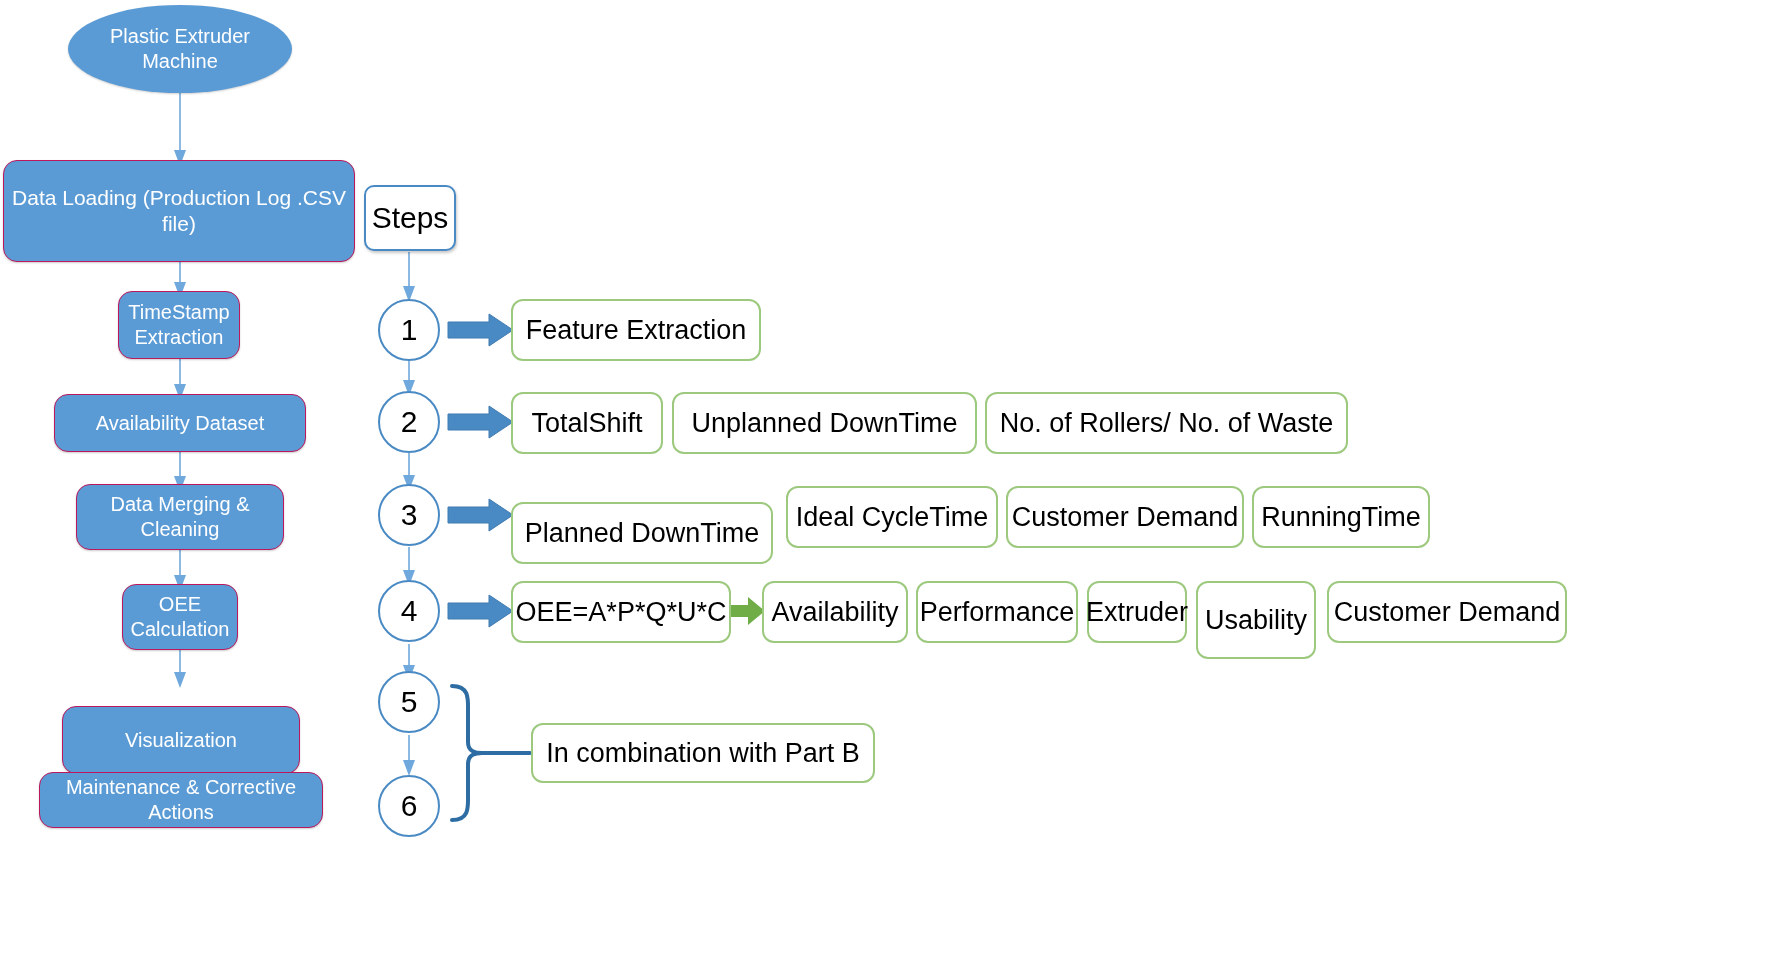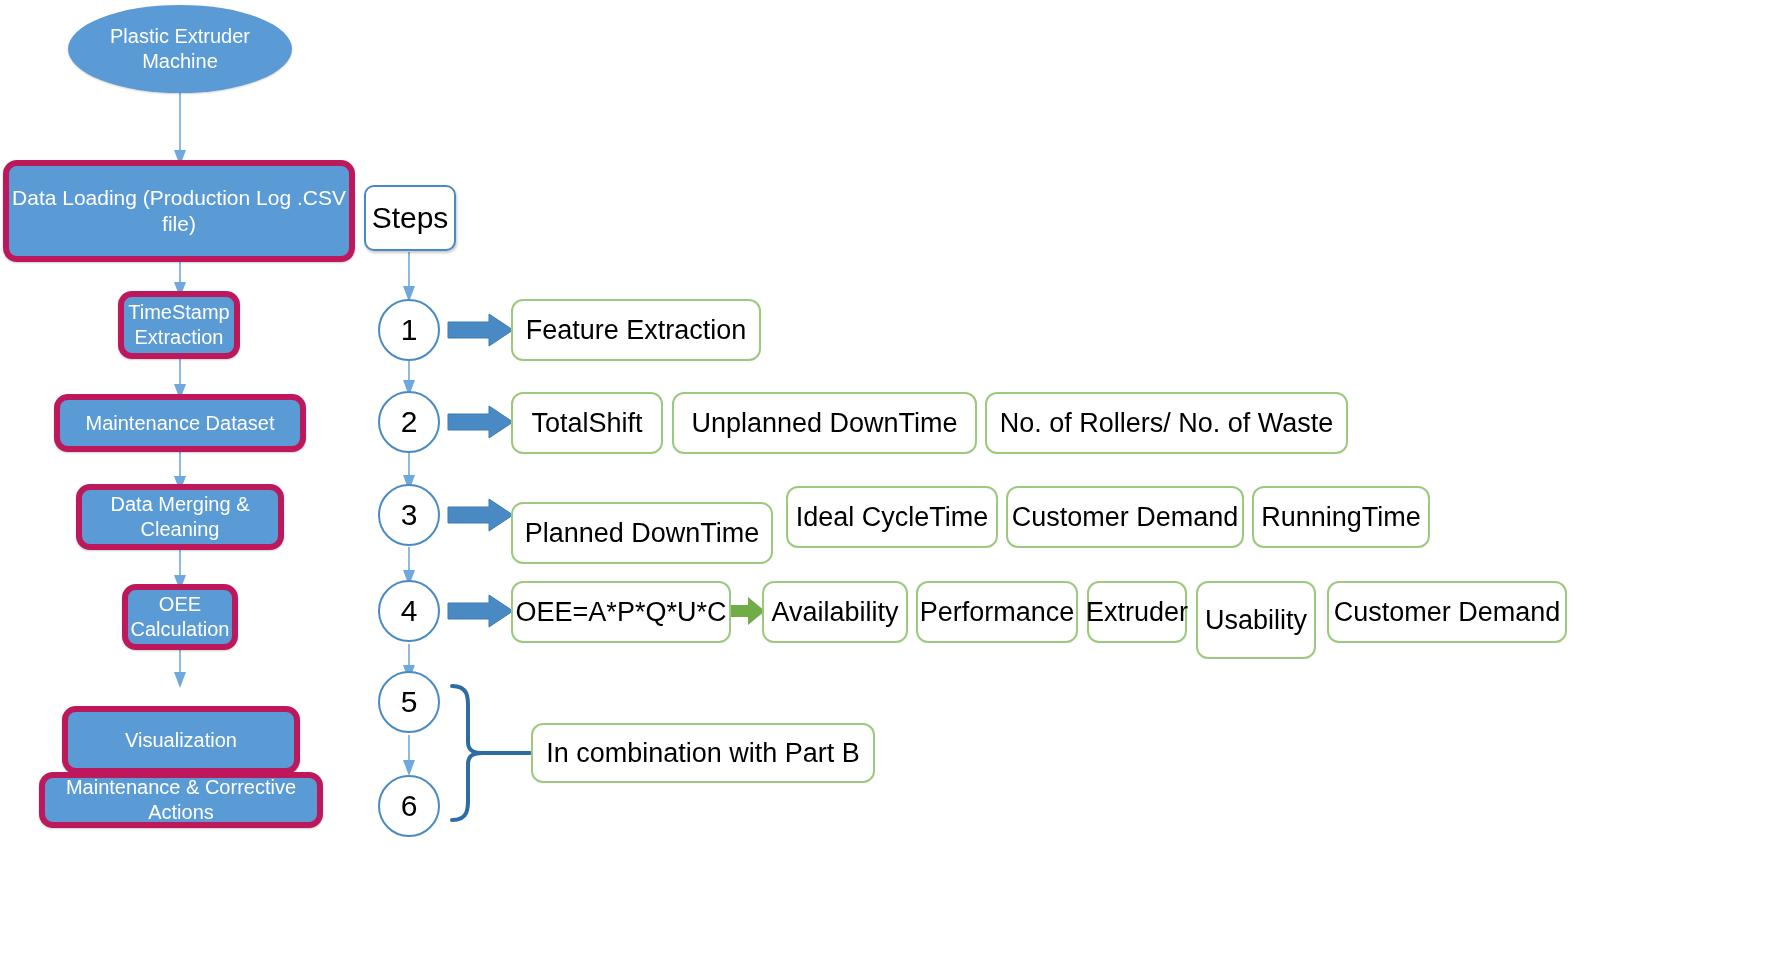--- a/index.html
+++ b/index.html
@@ -27,21 +27,21 @@
     align-items: center;
     justify-content: center;
     text-align: center;
     line-height: 1.25;
     font-size: 20px;
     box-shadow: 0 1px 2px rgba(0,0,0,0.18);
   }
   .blue-box {
     position: absolute;
     background: #5b9bd5;
-    border: 6px solid #be185d;
+    border: 1px solid #be185d;
     border-radius: 14px;
     color: #ffffff;
     display: flex;
     align-items: center;
     justify-content: center;
     text-align: center;
     line-height: 1.25;
     font-size: 20px;
     box-shadow: 0 1px 2px rgba(0,0,0,0.2);
     box-sizing: border-box;
@@ -168,21 +168,21 @@
   </div>
 
   <div class="blue-box" style="left:118px; top:291px; width:122px; height:68px;">
     <div>
       <div>TimeStamp</div>
       <div>Extraction</div>
     </div>
   </div>
 
   <div class="blue-box" style="left:54px; top:394px; width:252px; height:58px;">
-    <span>Maintenance Dataset</span>
+    <span>Availability Dataset</span>
   </div>
 
   <div class="blue-box" style="left:76px; top:484px; width:208px; height:66px;">
     <div>
       <div>Data Merging &amp;</div>
       <div>Cleaning</div>
     </div>
   </div>
 
   <div class="blue-box" style="left:122px; top:584px; width:116px; height:66px;">

